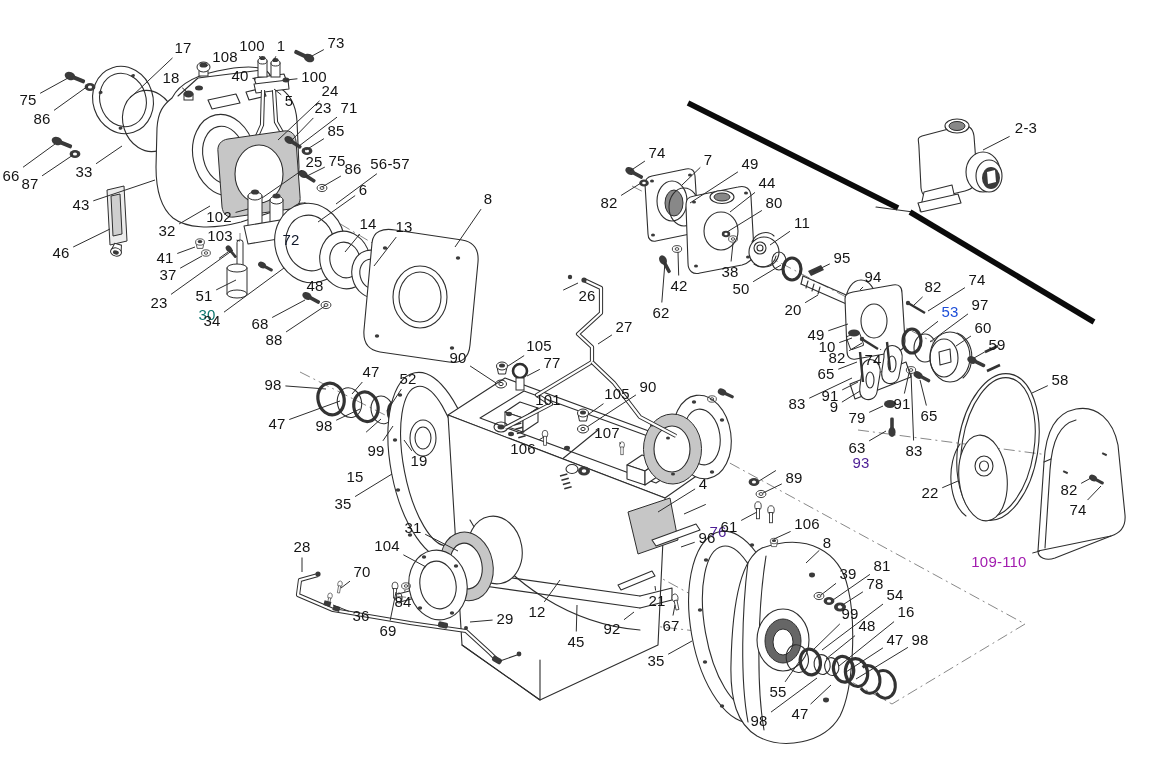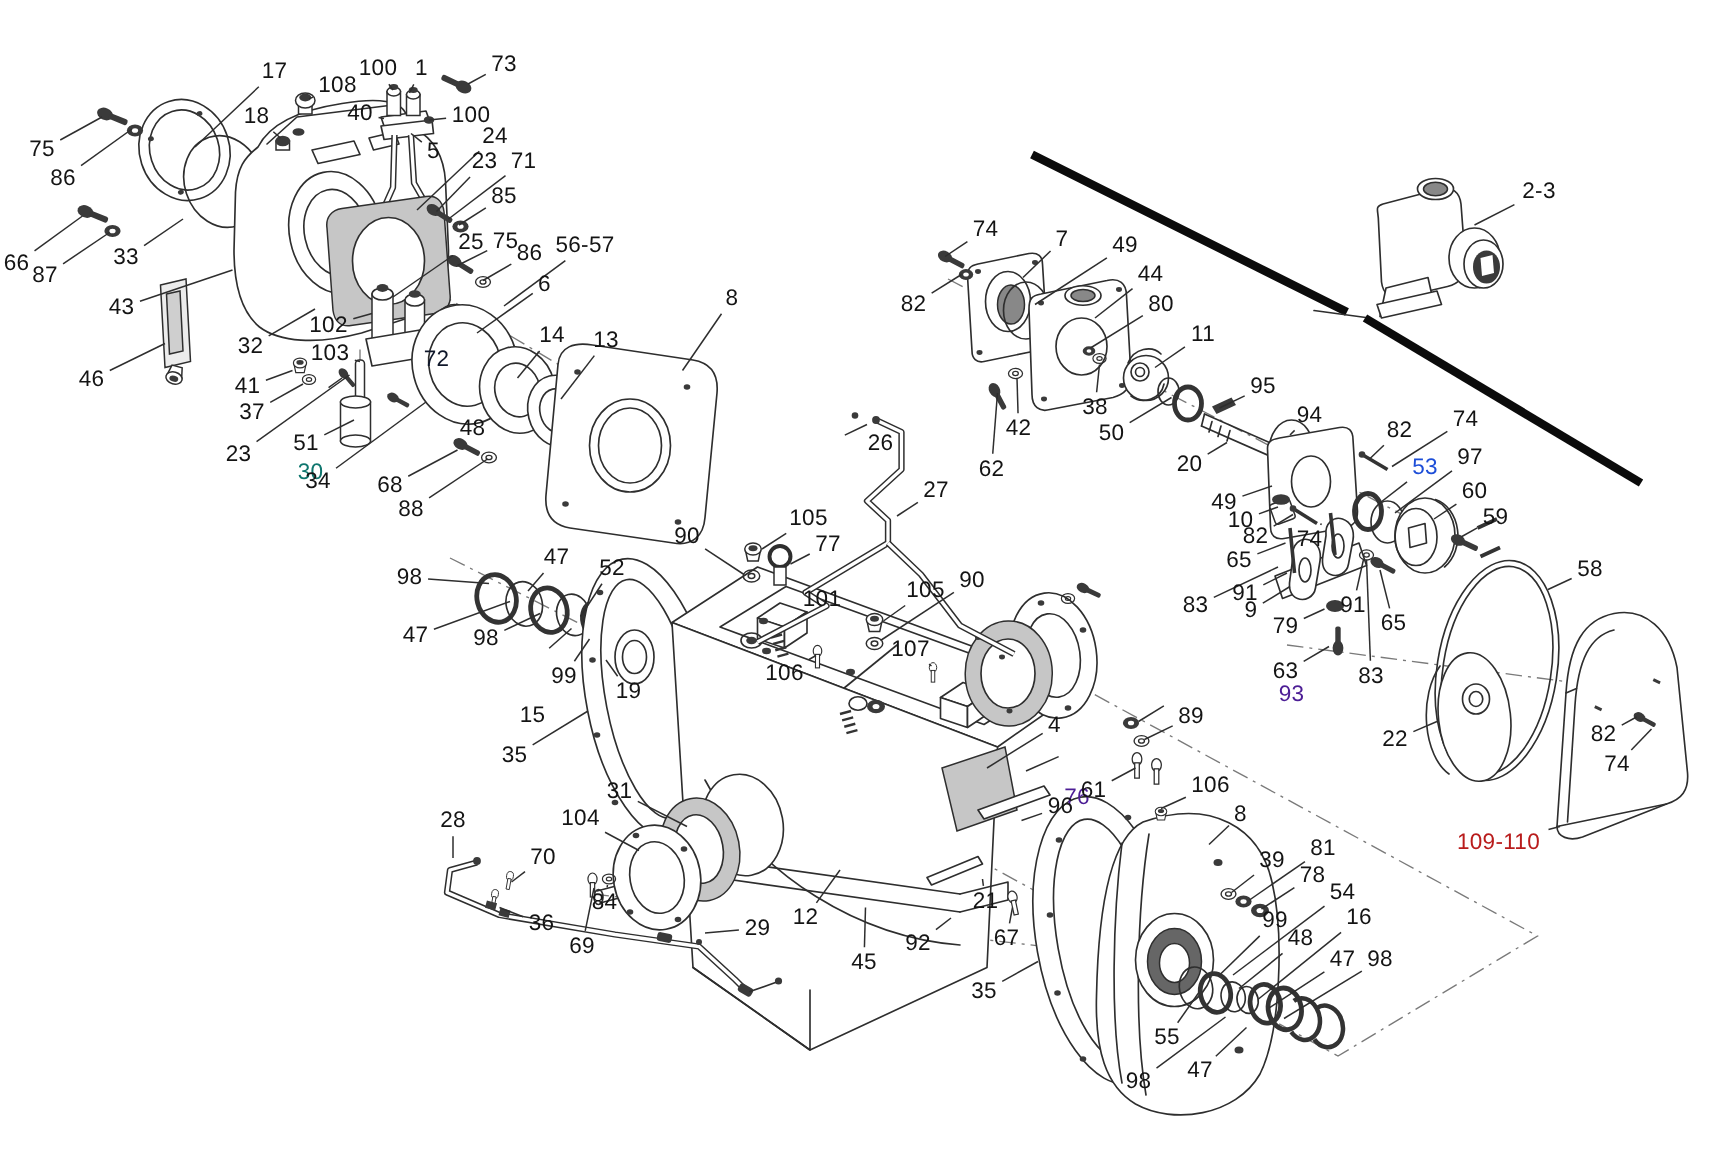--- a/index.html
+++ b/index.html
@@ -725,18 +725,18 @@
       <div class="lbl" style="left: 914px; top: 451px; color: rgb(20, 20, 20);">83</div>
       <div class="lbl" style="left: 933px; top: 287px; color: rgb(20, 20, 20);">82</div>
       <div class="lbl" style="left: 977px; top: 280px; color: rgb(20, 20, 20);">74</div>
       <div class="lbl" style="left: 950px; top: 312px; color: #1d4ed8; text-align: center;">53</div>
       <div class="lbl" style="left: 980px; top: 305px; color: rgb(20, 20, 20);">97</div>
       <div class="lbl" style="left: 983px; top: 328px; color: rgb(20, 20, 20);">60</div>
       <div class="lbl" style="left: 997px; top: 345px; color: rgb(20, 20, 20);">59</div>
       <div class="lbl" style="left: 1060px; top: 380px; color: rgb(20, 20, 20);">58</div>
       <div class="lbl" style="left: 1026px; top: 128px; color: rgb(20, 20, 20);">2-3</div>
       <div class="lbl" style="left: 930px; top: 493px; color: rgb(20, 20, 20);">22</div>
-      <div class="lbl" style="left: 999px; top: 562px; color: #b91c1c;">109-110</div>
+      <div class="lbl" style="left: 999px; top: 562px; color: #a21caf;">109-110</div>
       <div class="lbl" style="left: 1069px; top: 490px; color: rgb(20, 20, 20);">82</div>
       <div class="lbl" style="left: 1078px; top: 510px; color: rgb(20, 20, 20);">74</div>
     </div>
 
 </div>
 
 </body></html>

